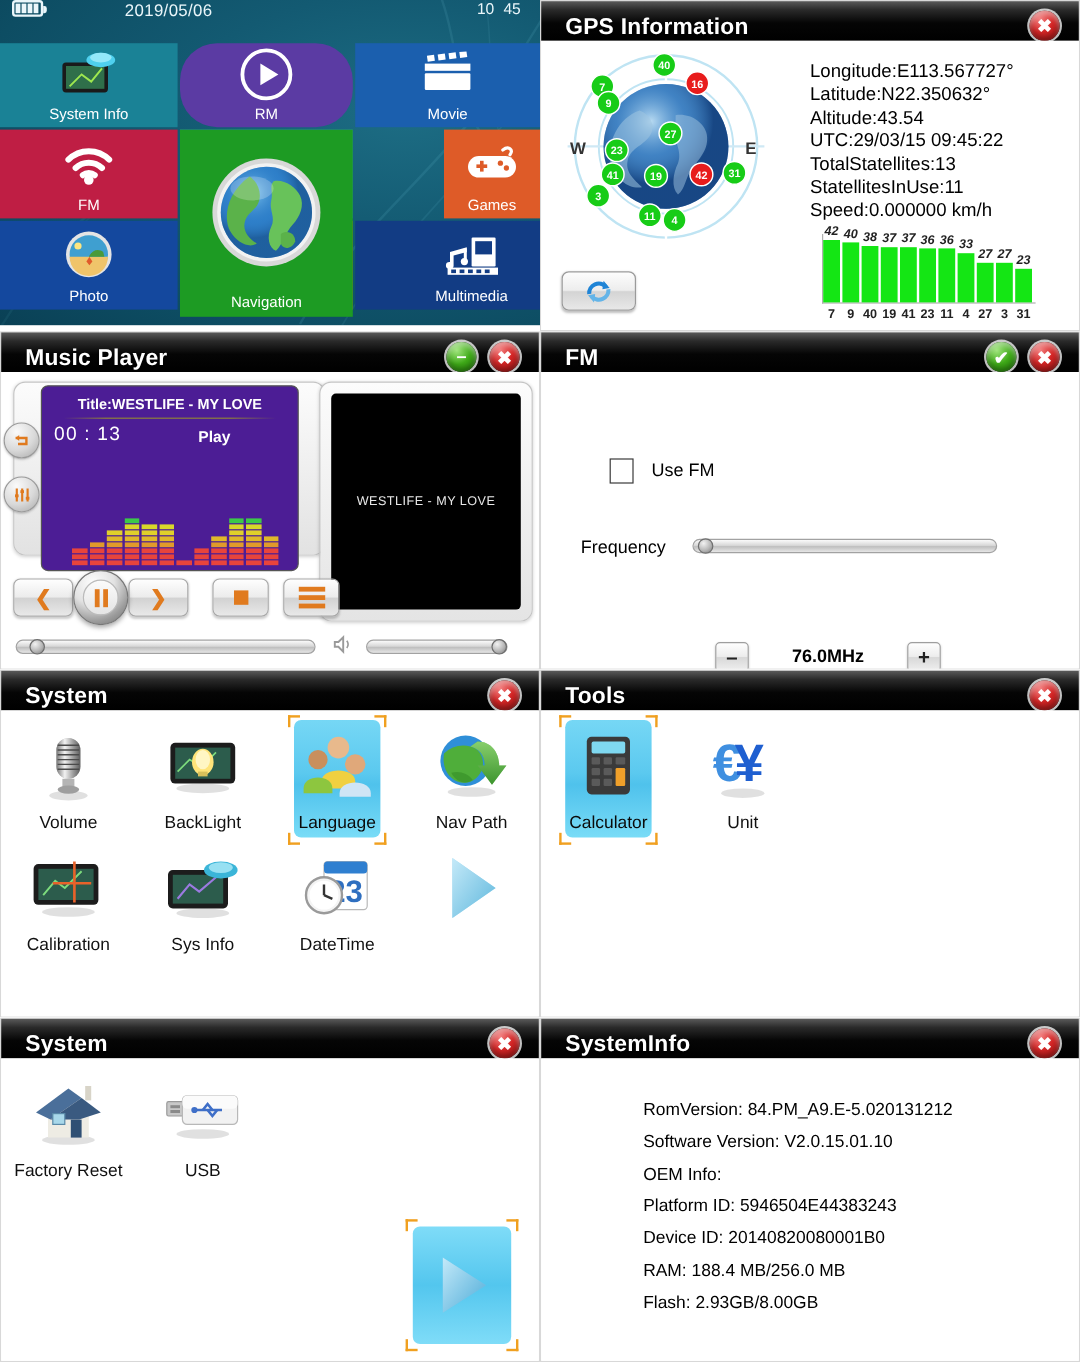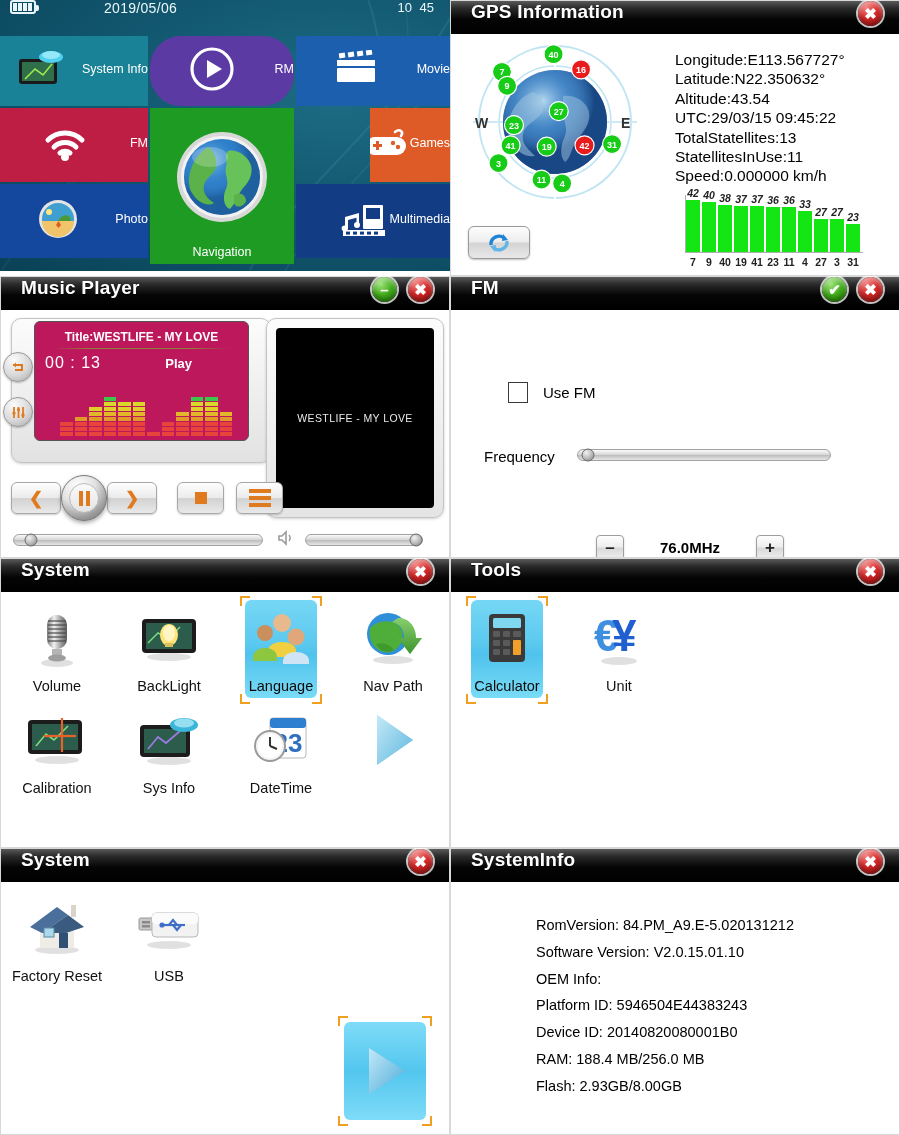--- a/index.html
+++ b/index.html
@@ -51,21 +51,21 @@
   .sb-time span { margin: 0 2px; }
 
   .tiles {
     position: absolute; left: 0; top: 36px; width: 450px; height: 228px;
     display: grid;
     grid-template-columns: 148px 2px 144px 2px 72px 2px 80px;
     grid-template-rows: 70px 2px 74px 2px 74px;
     z-index: 2;
   }
   .tile {
-    display: flex; align-items: center; justify-content: flex-end;
+    display: flex; flex-direction: column; align-items: center; justify-content: flex-end;
     color: #fff; font-size: 12.5px; padding-bottom: 4px; position: relative;
     overflow: hidden;
   }
   .tile .glyph { flex: 1; display: flex; align-items: center; justify-content: center; width: 100%; }
   .t-sysinfo { grid-column: 1; grid-row: 1; background: #1a8296; }
   .t-rm      { grid-column: 3; grid-row: 1; background: #5b3ba3; }
   .t-movie   { grid-column: 5 / span 3; grid-row: 1; background: #1b5fae; }
   .t-fm      { grid-column: 1; grid-row: 3; background: #bf1e44; }
   .t-settings{ grid-column: 3; grid-row: 3; background: #2f86d6; }
   .t-music   { grid-column: 5; grid-row: 3; background: #2f86d6; }
@@ -87,21 +87,21 @@
   .panel {
     position: absolute; left: 0; top: 0;
     width: 450px; height: 100%;
     background: #fff;
     display: flex; flex-direction: column;
     border: 1px solid #d8d8d8;
   }
   .titlebar {
     height: 33px; flex: 0 0 33px;
     background: linear-gradient(180deg, #5a5a5a 0%, #2a2a2a 22%, #050505 55%, #000 100%);
-    display: flex; align-items: flex-start; position: relative;
+    display: flex; align-items: flex-end; position: relative;
     border-radius: 0;
   }
   .titlebar .ttl {
     color: #ffffff; font-size: 19px; font-weight: bold;
     margin-left: 20px; letter-spacing: .2px;
     text-shadow: 0 1px 1px rgba(0,0,0,.9);
   }
   .tb-btns { margin-left: auto; margin-right: 16px; display: flex; gap: 11px; align-items: center; }
   .cbtn {
     width: 25px; height: 25px; border-radius: 50%;
@@ -143,22 +143,22 @@
 
   
   .mp-body { position: relative; }
   .mp-left-panel {
     position: absolute; left: 10px; top: 8px; width: 260px; height: 145px;
     border-radius: 10px; border: 1px solid #c4c4c4;
     background: linear-gradient(180deg,#fcfcfc 0%,#e2e2e2 100%);
     box-shadow: 0 1px 3px rgba(0,0,0,.18);
   }
   .mp-screen {
-    position: absolute; left: 33px; top: 11px; width: 215px; height: 120px;
-    background: #be185d; border-radius: 6px; border: 1px solid #555;
+    position: absolute; left: 33px; top: 11px; width: 215px; height: 155px;
+    background: #4c1d95; border-radius: 6px; border: 1px solid #555;
     overflow: hidden;
   }
   .mp-title { color: #fff; font-size: 12px; font-weight: bold; text-align: center; margin-top: 8px; }
   .mp-divider { height: 1px; background: linear-gradient(90deg, rgba(120,110,60,0) 0%, #8d7f3c 20%, #8d7f3c 78%, rgba(120,110,60,0) 100%); margin: 4px 18px 0 18px; }
   .mp-row2 { display: flex; align-items: center; margin: 5px 10px 0 10px; color: #fff; }
   .mp-time { font-size: 16px; letter-spacing: 1px; }
   .mp-state { margin-left: auto; margin-right: 46px; font-size: 13px; font-weight: bold; }
   .eq { position: absolute; bottom: 4px; left: 25px; width: 172px; height: 42px;
     display: flex; align-items: flex-end; gap: 2px; }
   .eq-col { width: 13px; display: flex; flex-direction: column-reverse; gap: 1px; }

